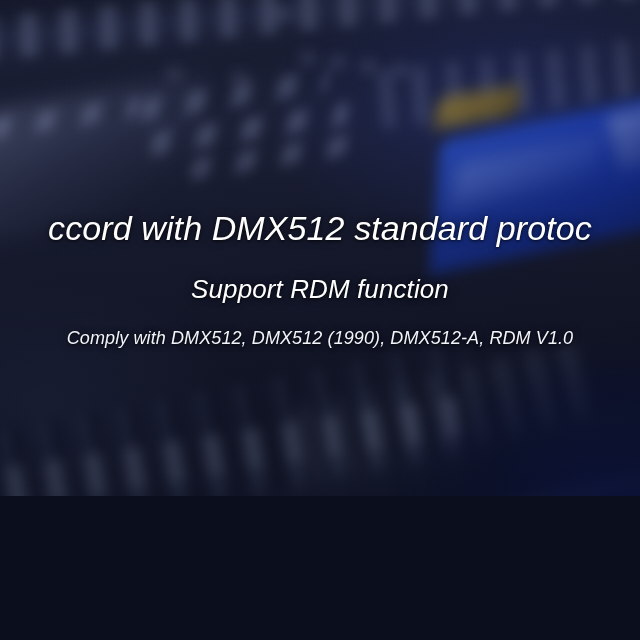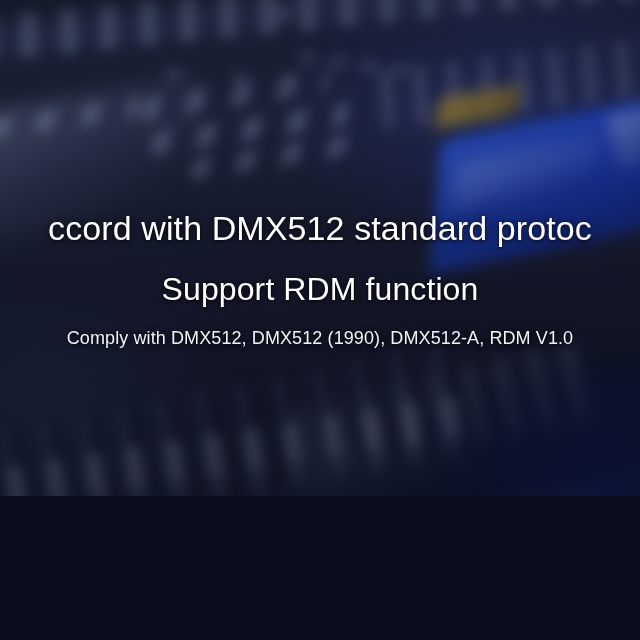--- a/index.html
+++ b/index.html
@@ -10,20 +10,21 @@
   body {
     font-family: "Liberation Sans", sans-serif;
   }
 
   #slide {
     position: relative;
     width: 640px;
     height: 496px;
     overflow: hidden;
     background: #3b82f6;
+    font-style: italic;
   }
 
   
   .bg-layer {
     position: absolute;
     inset: 0;
     overflow: hidden;
   }
 
   
@@ -302,21 +303,21 @@
   }
   .headline-1 {
     top: 207px;
     font-size: 34px;
     line-height: 42px;
     
     transform: translateX(0);
   }
   .headline-2 {
     top: 268px;
-    font-size: 32px;
+    font-size: 26px;
     line-height: 42px;
   }
 
   .subline {
     position: absolute;
     width: 100%;
     text-align: center;
     color: #f2f4fa;
     font-weight: 400;
     font-size: 18px;

